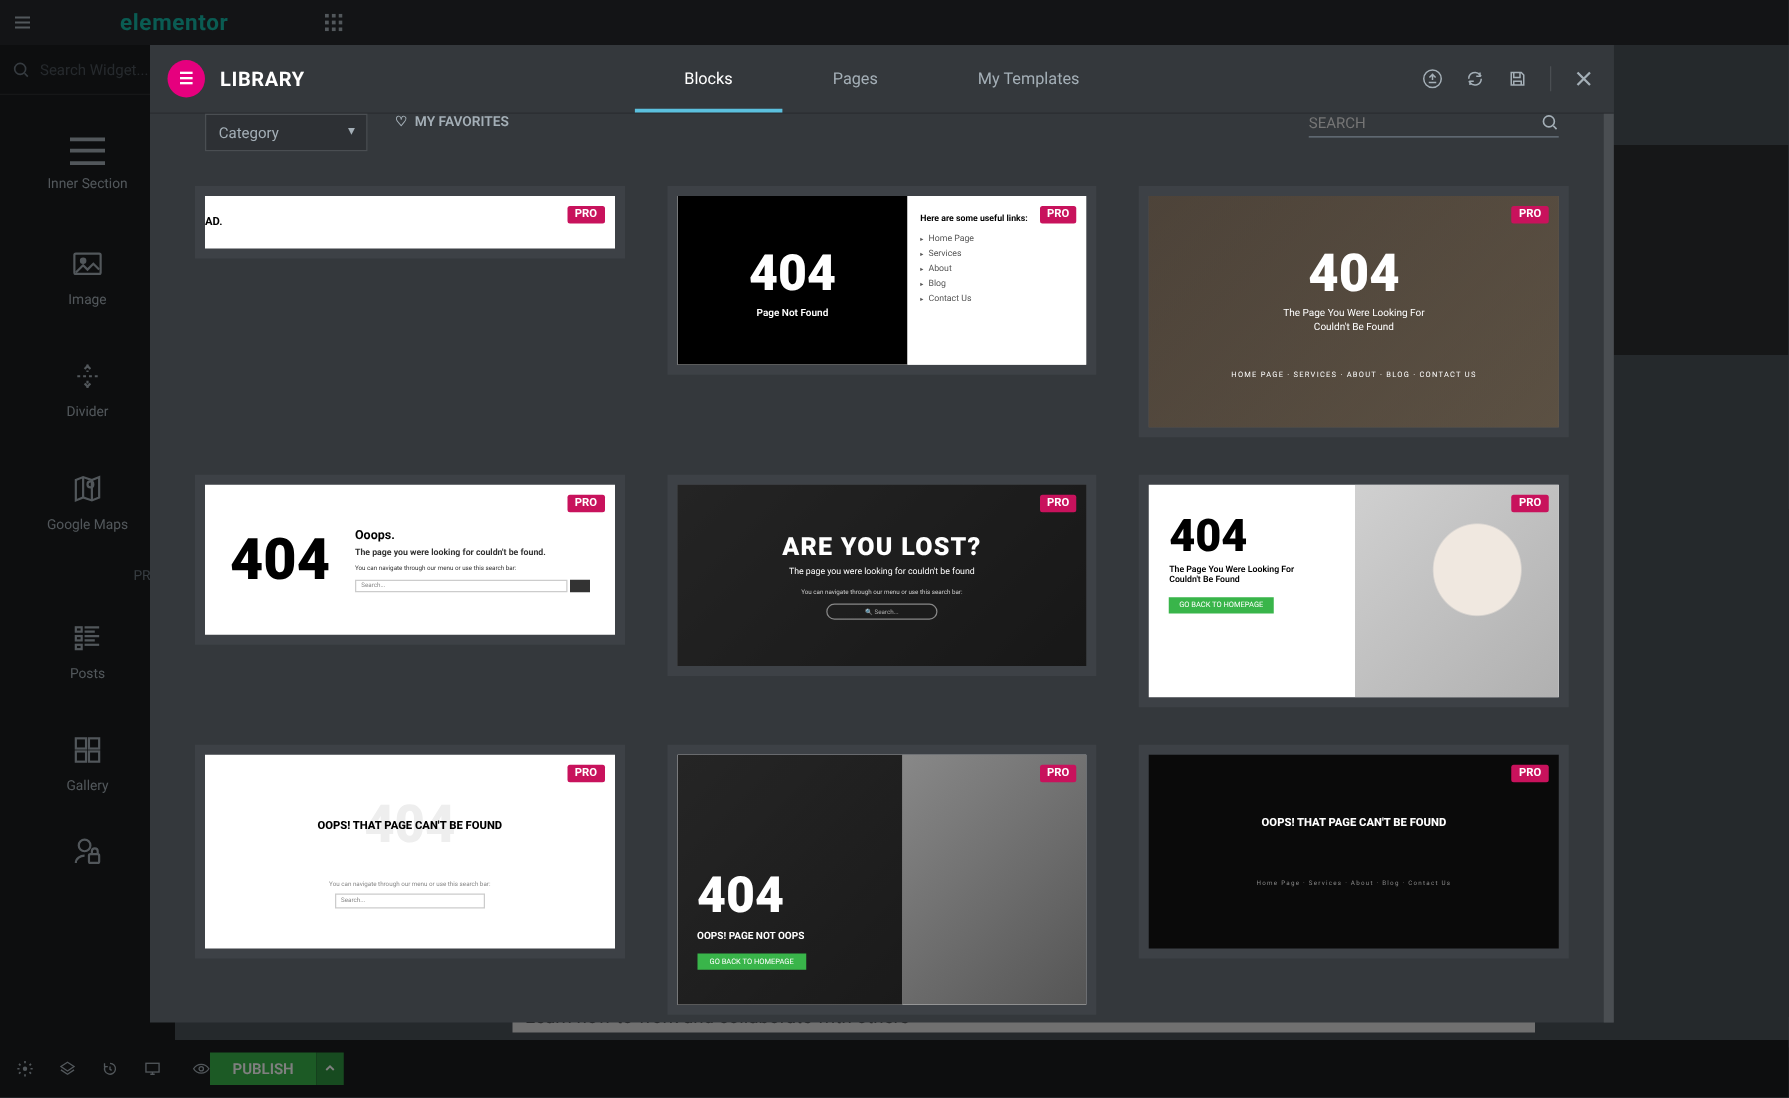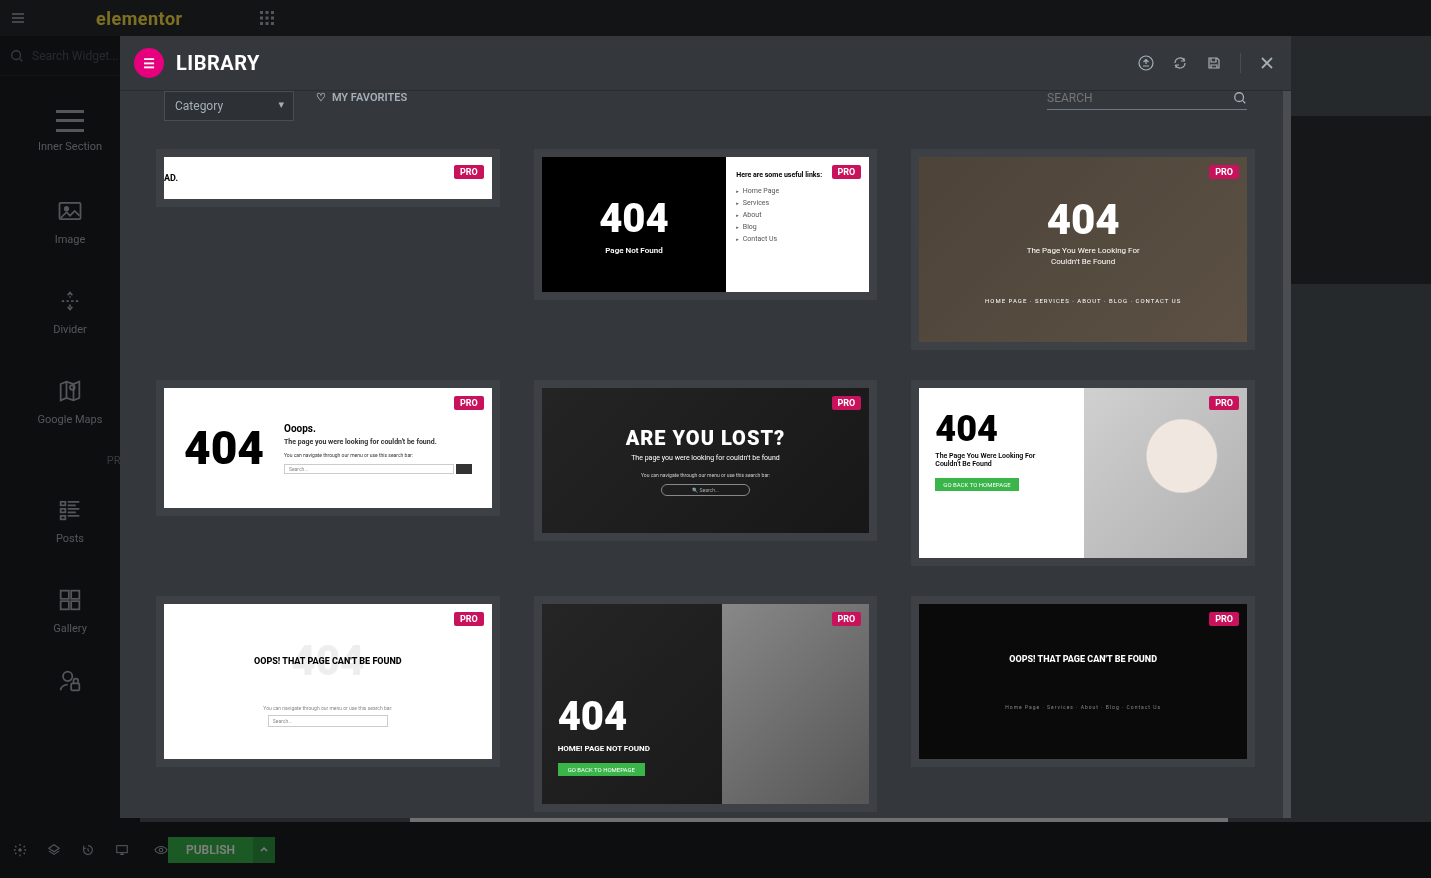--- a/index.html
+++ b/index.html
@@ -2,57 +2,57 @@
 <html><head>
 <meta charset="utf-8">
 <style>
 * { margin: 0; padding: 0; box-sizing: border-box; font-family: -apple-system, BlinkMacSystemFont, "Segoe UI", Roboto, Helvetica, Arial, sans-serif; }
 body { background: #26292c; color: #a4afb7; width: 1431px; height: 878px; overflow: hidden; position: relative; }
 
 
 .topbar { position: absolute; top: 0; left: 0; right: 0; height: 36px; background: #26292c; display: flex; align-items: center; z-index: 1; }
 .hamburger { width: 36px; height: 36px; display: flex; align-items: center; justify-content: center; color: #a4afb7; cursor: pointer; }
 .hamburger svg { width: 16px; height: 16px; }
-.brand { color: #fde047; font-size: 18px; font-weight: 700; letter-spacing: 0.5px; margin-left: 60px; }
+.brand { color: #14b8a6; font-size: 18px; font-weight: 700; letter-spacing: 0.5px; margin-left: 60px; }
 .apps-icon { position: absolute; left: 260px; top: 10px; color: #a4afb7; cursor: pointer; }
 
 
 .sidebar { position: absolute; top: 36px; left: 0; width: 140px; bottom: 40px; background: #1a1c1e; z-index: 1; text-align: right; }
 .search-row { height: 40px; background: #1a1c1e; border-bottom: 1px solid #2d2f31; display: flex; align-items: center; padding: 0 10px; color: #6d7882; }
 .search-row svg { width: 14px; height: 14px; margin-right: 8px; }
 .widgets { padding-top: 10px; }
 .widget { display: flex; flex-direction: column; align-items: center; justify-content: center; height: 90px; color: #a4afb7; cursor: pointer; }
 .widget svg { width: 28px; height: 28px; margin-bottom: 8px; fill: none; stroke: #a4afb7; stroke-width: 1.5; }
 .widget .inner-section-lines { width: 28px; height: 22px; display: flex; flex-direction: column; justify-content: space-between; margin-bottom: 8px; }
 .widget .inner-section-lines div { height: 3px; background: #a4afb7; }
 .widget span { font-size: 11px; }
 .pro-label { padding: 8px 12px; color: #6d7882; font-size: 11px; }
 
 
-.bottombar { position: absolute; bottom: 0; left: 0; right: 0; height: 56px; background: #1a1c1e; display: flex; align-items: center; padding: 0 6px; z-index: 1; }
+.bottombar { position: absolute; bottom: 0; left: 0; right: 0; height: 46px; background: #1a1c1e; display: flex; align-items: center; padding: 0 6px; z-index: 1; }
 .bb-icon { width: 28px; height: 28px; display: flex; align-items: center; justify-content: center; color: #a4afb7; cursor: pointer; }
 .bb-icon svg { width: 14px; height: 14px; }
 .publish-wrap { display: flex; margin-left: auto; margin-right: 1150px; }
 .publish-btn { background: #39b54a; color: #fff; border: none; padding: 6px 18px; font-size: 12px; font-weight: 600; cursor: pointer; }
 .publish-caret { background: #2e9640; width: 22px; display: flex; align-items: center; justify-content: center; color: #fff; cursor: pointer; }
 
 
 .canvas-bg { position: absolute; top: 36px; left: 140px; right: 0; bottom: 40px; background: #4a5258; overflow: hidden; }
 .canvas-tip { position: absolute; right: 0; top: 80px; width: 240px; background: #2c2e30; color: #a4afb7; padding: 16px; font-size: 12.5px; line-height: 1.6; }
 .canvas-tip h3 { color: #fff; font-size: 16px; margin-bottom: 10px; }
 .collab { position: absolute; left: 270px; bottom: 12px; font-size: 15px; color: #3a3a3a; background: #e0e0e0; padding: 4px 500px 4px 10px; }
 
 
 .overlay { position: absolute; top: 0; left: 0; width: 1431px; height: 878px; background: rgba(0,0,0,0.5); z-index: 10; }
 .modal { position: absolute; top: 36px; left: 120px; right: 140px; bottom: 60px; background: #34383c; display: flex; flex-direction: column; }
 
 
 .modal-header { height: 55px; background: #34383c; display: flex; align-items: center; border-bottom: 1px solid #2a2d30; position: relative; }
 .mh-logo { width: 30px; height: 30px; background: #e6007e; border-radius: 50%; margin-left: 14px; display: flex; align-items: center; justify-content: center; color: #fff; font-size: 13px; font-weight: 700; }
-.mh-title { color: #fff; font-size: 20px; font-weight: 700; margin-left: 12px; letter-spacing: 0.5px; }
+.mh-title { color: #fff; font-size: 16px; font-weight: 700; margin-left: 12px; letter-spacing: 0.5px; }
 .mh-tabs { position: absolute; left: 50%; transform: translateX(-50%); display: flex; height: 100%; }
 .mh-tab { padding: 0 40px; display: flex; align-items: center; color: #a4afb7; font-size: 13px; cursor: pointer; position: relative; }
 .mh-tab.active { color: #fff; }
 .mh-tab.active::after { content: ""; position: absolute; bottom: 0; left: 0; right: 0; height: 3px; background: #5bc0de; }
 .mh-actions { margin-left: auto; display: flex; align-items: center; gap: 18px; padding-right: 16px; }
 .mh-action { color: #a4afb7; cursor: pointer; display: flex; align-items: center; }
 .mh-action svg { width: 16px; height: 16px; }
 .mh-divider { width: 1px; height: 20px; background: #4a4e52; }
 
 
@@ -279,20 +279,25 @@
         </svg>
       </div>
   </div>
 </div>
 
 <div class="overlay">
   <div class="modal">
     <div class="modal-header">
       <div class="mh-logo">☰</div>
       <div class="mh-title">LIBRARY</div>
+      <div class="mh-tabs">
+        <div class="mh-tab active">Blocks</div>
+        <div class="mh-tab">Pages</div>
+        <div class="mh-tab">My Templates</div>
+      </div>
       <div class="mh-actions">
         <div class="mh-action">
             <svg viewBox="0 0 16 16">
               <circle cx="8" cy="8" r="7" stroke="currentColor" fill="none" stroke-width="1.2"></circle>
               <path d="M8 4v5M5.5 7L8 4.5 10.5 7M5 11h6" stroke="currentColor" fill="none" stroke-width="1.2"></path>
             </svg>
           </div>
         <div class="mh-action">
             <svg viewBox="0 0 16 16">
               <path d="M3 8a5 5 0 019-3l1 1M13 8a5 5 0 01-9 3l-1-1M12 3v3h-3M4 13v-3h3" stroke="currentColor" fill="none" stroke-width="1.2"></path>
@@ -418,21 +423,21 @@
             <div class="sub">You can navigate through our menu or use this search bar:</div>
             <div class="sr">Search...</div>
           </div>
         </div>
 
         <div class="card">
           <div class="pro-badge">PRO</div>
           <div class="thumb t8">
             <div class="left">
               <div class="big">404</div>
-              <div class="sub">HOME! PAGE NOT FOUND</div>
+              <div class="sub">OOPS! PAGE NOT OOPS</div>
               <div class="btn">GO BACK TO HOMEPAGE</div>
             </div>
             <div class="right"></div>
           </div>
         </div>
 
         <div class="card">
           <div class="pro-badge">PRO</div>
           <div class="thumb t9">
             <div class="over">OOPS! THAT PAGE CAN'T BE FOUND</div>

